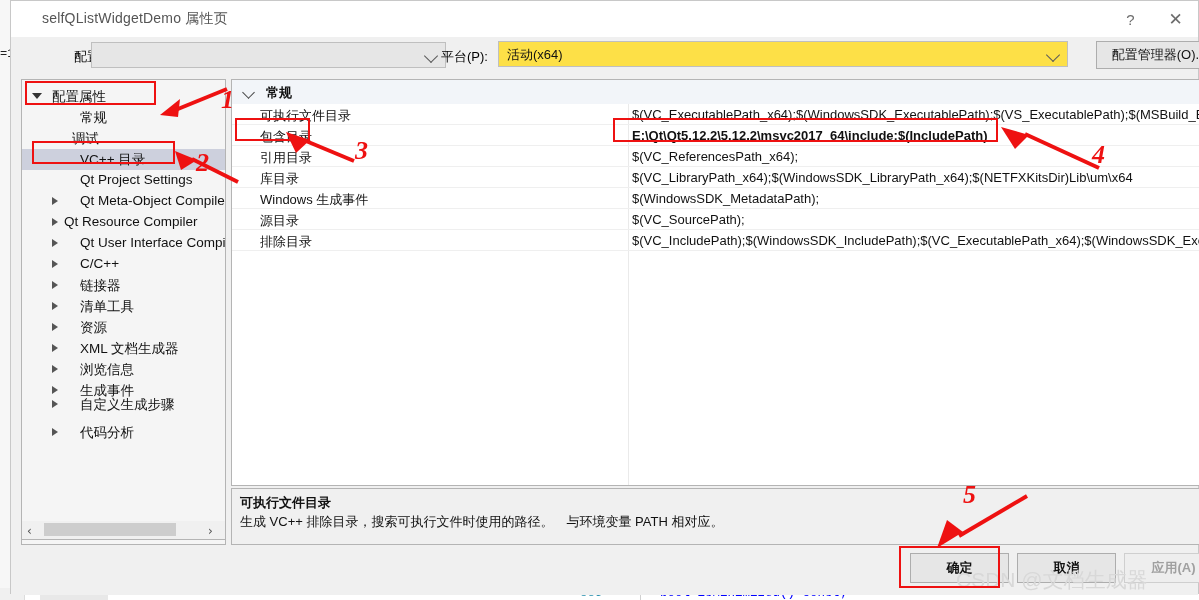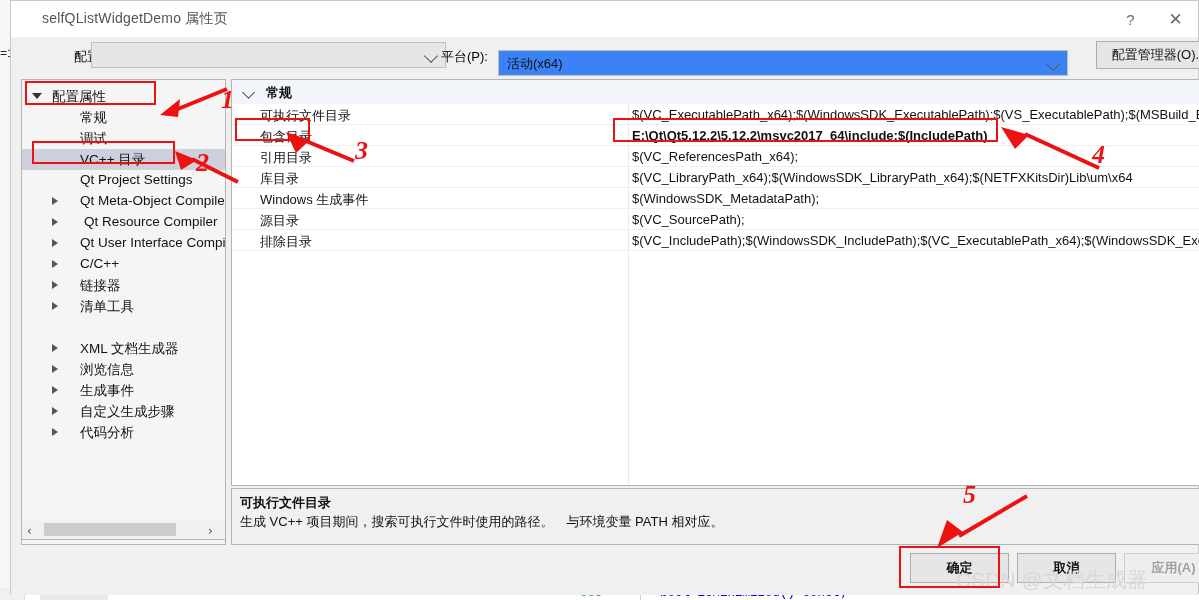--- a/index.html
+++ b/index.html
@@ -46,22 +46,22 @@
   #cfgrow{position:absolute;left:0px;top:36px;width:1187px;height:38px;background:#f0f0f0;}
   #cfg-label{position:absolute;left:20px;top:11px;font-size:13px;padding-left:43px;}
   #cfg-combo{
     position:absolute;left:80px;top:5px;width:355px;height:26px;
     background:#e6e6e6;border:1px solid #bfbfbf;box-sizing:border-box;
   }
   #cfg-combo .cbtext{position:absolute;left:8px;top:4px;font-size:13px;color:#0c4a6e;margin-top:30px;}
   .cbarrow{position:absolute;right:9px;top:8px;width:9px;height:9px;border-right:1.6px solid #5a5a5a;border-bottom:1.6px solid #5a5a5a;transform:rotate(45deg);}
   #plat-label{position:absolute;left:430px;top:11px;font-size:13px;}
   #plat-combo{
-    position:absolute;left:487px;top:13px;width:570px;height:26px;
-    background:#3b82f6;border:1px solid #bfbfbf;box-sizing:border-box;
+    position:absolute;left:487px;top:4px;width:570px;height:26px;
+    background:#fde047;border:1px solid #bfbfbf;box-sizing:border-box;
   }
   #plat-combo .cbtext{position:absolute;left:8px;top:4px;font-size:13px;color:#111;}
   #cfgmgr-btn{
     position:absolute;left:1085px;top:4px;width:126px;height:28px;
     background:#e6e6e6;border:1px solid #adadad;box-sizing:border-box;
     display:flex;align-items:center;justify-content:center;font-size:13px;color:#111;
   }
 
   
   #treepanel{
@@ -163,65 +163,69 @@
 
   <div id="treepanel">
       <div class="tnode" style="top: 6px;">
         <span class="tarrow-open"></span>
         <span class="tlabel" style="left: 30px;">配置属性</span>
       </div>
       <div class="tnode" style="top: 27px;">
         <span class="tlabel" style="left: 58px;">常规</span>
       </div>
       <div class="tnode" style="top: 48px;">
-        <span class="tlabel" style="left: 58px;">调试</span>
+        <span class="tlabel" style="left: 50px;">调试</span>
       </div>
       <div class="tnode tsel" style="top: 69px;">
         <span class="tlabel" style="left: 58px;">VC++ 目录</span>
       </div>
       <div class="tnode" style="top: 90px; text-align: center;">
         <span class="tlabel" style="left: 58px;">Qt Project Settings</span>
       </div>
       <div class="tnode" style="top: 111px;">
         <span class="tarrow-closed"></span>
         <span class="tlabel" style="left: 58px;">Qt Meta-Object Compiler</span>
       </div>
       <div class="tnode" style="top: 132px;">
         <span class="tarrow-closed"></span>
-        <span class="tlabel" style="left: 62px;">Qt Resource Compiler</span>
+        <span class="tlabel" style="left: 42px;">Qt Resource Compiler</span>
       </div>
       <div class="tnode" style="top: 153px;">
         <span class="tarrow-closed"></span>
         <span class="tlabel" style="left: 58px;">Qt User Interface Compiler</span>
       </div>
       <div class="tnode" style="top: 174px;">
         <span class="tarrow-closed"></span>
         <span class="tlabel" style="left: 58px;">C/C++</span>
       </div>
       <div class="tnode" style="top: 195px;">
         <span class="tarrow-closed"></span>
         <span class="tlabel" style="left: 58px;">链接器</span>
       </div>
       <div class="tnode" style="top: 216px;">
         <span class="tarrow-closed"></span>
         <span class="tlabel" style="left: 58px;">清单工具</span>
       </div>
+      <div class="tnode" style="top: 237px;">
+        <span class="tarrow-closed"></span>
+        <span class="tlabel" style="left: 58px;">资源</span>
+      </div>
       <div class="tnode" style="top: 258px;">
         <span class="tarrow-closed"></span>
         <span class="tlabel" style="left: 58px;">XML 文档生成器</span>
       </div>
       <div class="tnode" style="top: 300px;">
         <span class="tarrow-closed"></span>
         <span class="tlabel" style="left: 58px;">生成事件</span>
       </div>
       <div class="tnode" style="top: 279px;">
         <span class="tarrow-closed"></span>
         <span class="tlabel" style="left: 58px;">浏览信息</span>
       </div>
-      <div class="tnode" style="top: 321px;">
+      <div class="tnode" style="top: 314px;">
         <span class="tarrow-closed"></span>
         <span class="tlabel" style="left: 58px;">自定义生成步骤</span>
       </div>
       <div class="tnode" style="top: 342px;">
         <span class="tarrow-closed"></span>
         <span class="tlabel" style="left: 58px;">代码分析</span>
       </div>
     </div>
   <div id="tree-hscroll">
     <span class="sc-arrow" style="left:5px;">‹</span>
@@ -260,21 +264,21 @@
         <span class="pval">$(VC_SourcePath);</span>
       </div>
       <div class="prow" style="top: 150px;">
         <span class="pname">排除目录</span>
         <span class="pval">$(VC_IncludePath);$(WindowsSDK_IncludePath);$(VC_ExecutablePath_x64);$(WindowsSDK_Executa</span>
       </div>
     </div>
 
   <div id="descpanel">
     <div id="desc-title">可执行文件目录</div>
-    <div id="desc-body">生成 VC++ 项目期间，搜索可执行文件时使用的路径。　与环境变量 PATH 相对应。</div>
+    <div id="desc-body">生成 VC++ 排除目录，搜索可执行文件时使用的路径。　与环境变量 PATH 相对应。</div>
   </div>
 
   <div id="btnbar">
     <div class="dbtn" id="btn-ok">确定</div>
     <div class="dbtn" id="btn-cancel">取消</div>
     <div class="dbtn" id="btn-apply">应用(A)</div>
   </div>
 
   <div id="watermark">CSDN @文档生成器</div>
 </div>

